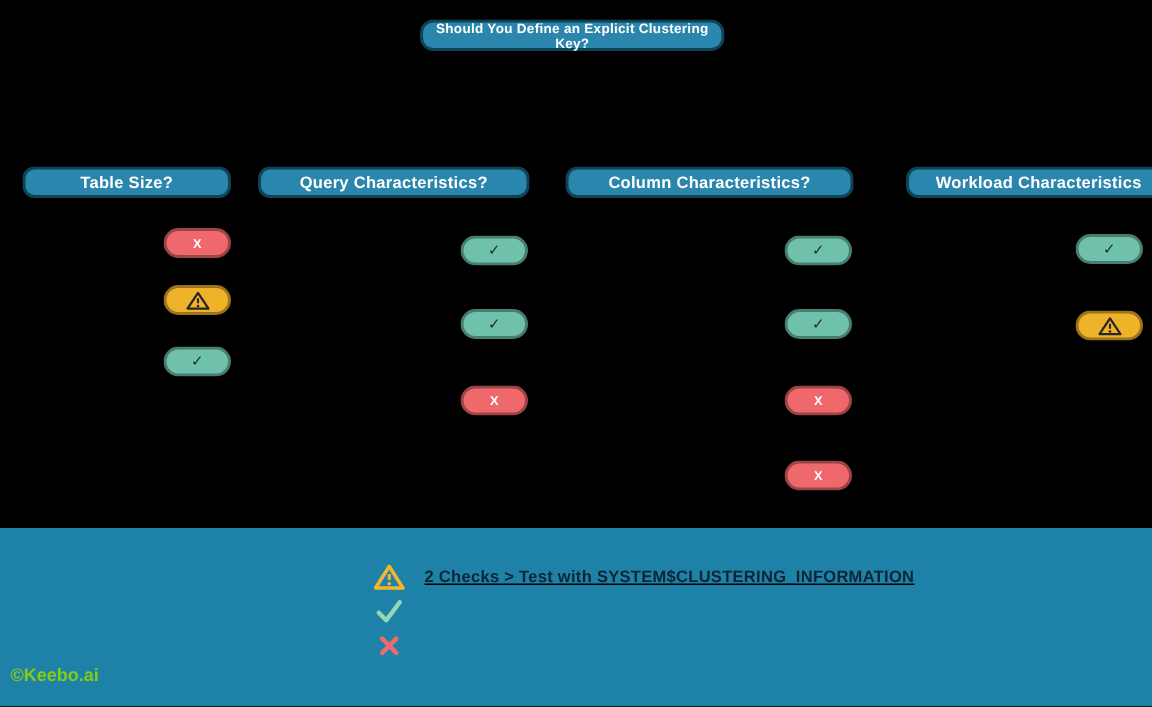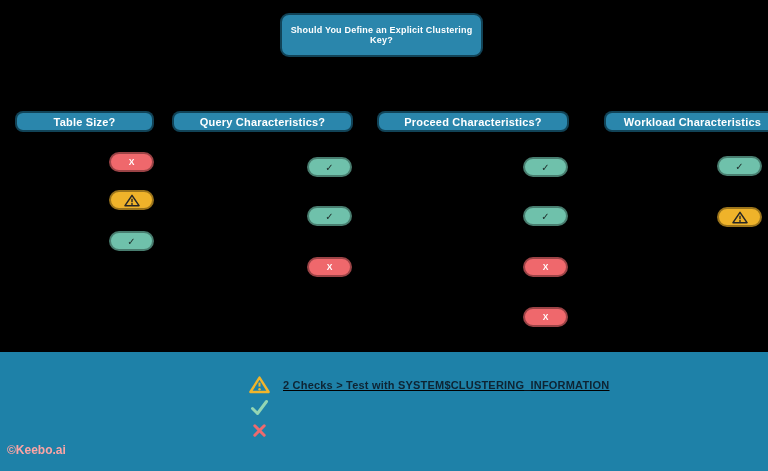--- a/index.html
+++ b/index.html
@@ -7,50 +7,50 @@
     width:768px;height:471px;position:relative;overflow:hidden;
     background:#000000;
     font-family:"Liberation Sans","DejaVu Sans",sans-serif;
   }
   .pill{
     position:absolute;background:#2a86ac;color:#ffffff;font-weight:bold;
     display:flex;align-items:center;justify-content:center;
     box-sizing:border-box;border:2px solid rgba(5,30,42,0.65);
     letter-spacing:0.2px;text-align:center;
   }
-  #title-banner{left:280px;top:13px;width:203px;height:44px;border-radius:9px;font-size:9px;}
+  #title-banner{left:280px;top:13px;width:203px;height:21px;border-radius:9px;font-size:9px;}
   .col-header{top:111px;height:21px;border-radius:8px;font-size:11px;}
   #col-header-0{left:15px;width:139px;}
   #col-header-1{left:172px;width:181px;}
   #col-header-2{left:377px;width:192px;}
   #col-header-3{left:604px;width:177px;}
   .badge{
     position:absolute;width:45px;height:20px;border-radius:10px;
     display:flex;align-items:center;justify-content:center;
     box-sizing:border-box;border:2px solid rgba(0,0,0,0.35);
   }
   .badge-no{background:#ef686c;color:#ffffff;font-size:8.5px;font-weight:bold;}
   .badge-yes{background:#6fc1ab;color:#1c2b28;font-size:10px;font-weight:600;}
   .badge-warning{background:#efb32a;}
   .badge svg{display:block;}
   #footer-band{position:absolute;left:0;top:352px;width:768px;height:119px;background:#1e81a8;}
   #legend{position:absolute;left:248px;top:373px;}
   .legend-row{display:flex;align-items:center;height:23px;text-decoration:underline;}
   .legend-icon{width:22px;height:20px;display:flex;align-items:center;justify-content:center;margin-right:13px;flex:0 0 22px;}
   .legend-text{font-size:11px;font-weight:bold;color:#0e2433;letter-spacing:0.2px;white-space:nowrap;}
-  #copyright-text{position:absolute;left:7px;top:443px;font-size:12px;font-weight:bold;color:#fca5a5;}
+  #copyright-text{position:absolute;left:7px;top:443px;font-size:12px;font-weight:bold;color:#84cc16;}
 </style>
 </head>
 <body>
 
 <div class="pill" id="title-banner">Should You Define an Explicit Clustering Key?</div>
 
 <div class="pill col-header" id="col-header-0">Table Size?</div>
 <div class="pill col-header" id="col-header-1">Query Characteristics?</div>
-<div class="pill col-header" id="col-header-2">Proceed Characteristics?</div>
+<div class="pill col-header" id="col-header-2">Column Characteristics?</div>
 <div class="pill col-header" id="col-header-3">Workload Characteristics</div>
 
 <div class="badge badge-no" style="left:109px;top:152px;">
     <span>X</span>
   </div>
 <div class="badge badge-warning" style="left:109px;top:190px;">
   <svg width="16" height="13" viewBox="0 0 16 13">
       <path d="M8 1.3 L15 11.7 L1 11.7 Z" fill="none" stroke="#262626" stroke-width="1.5" stroke-linejoin="round"></path>
       <line x1="8" y1="4.8" x2="8" y2="8.2" stroke="#262626" stroke-width="1.4"></line>
       <circle cx="8" cy="10" r="0.9" fill="#262626"></circle>

